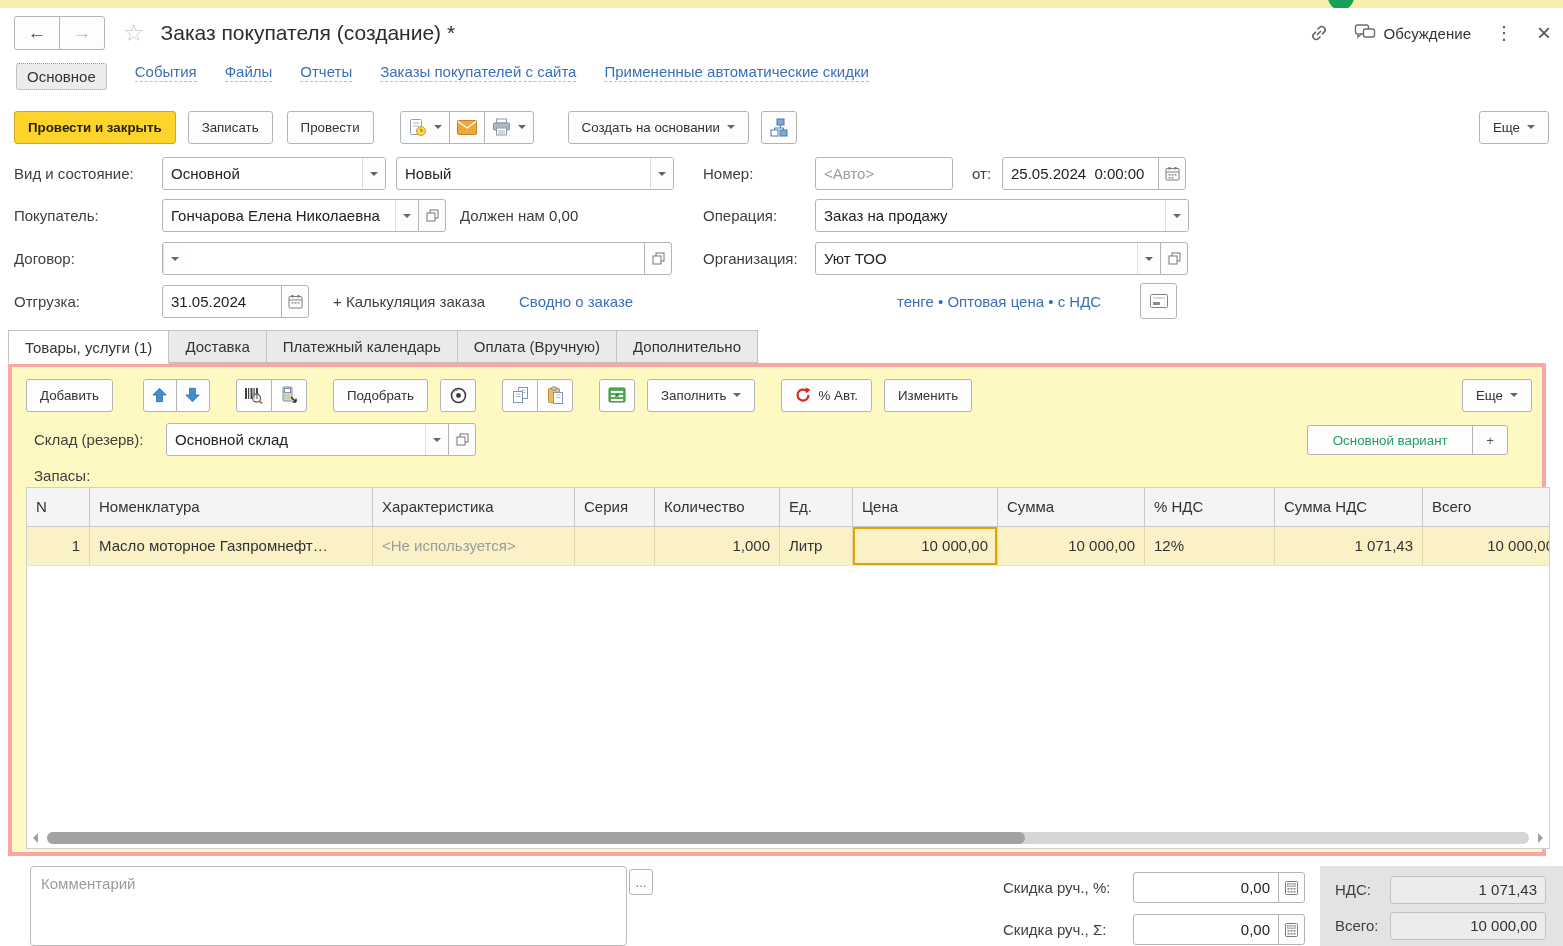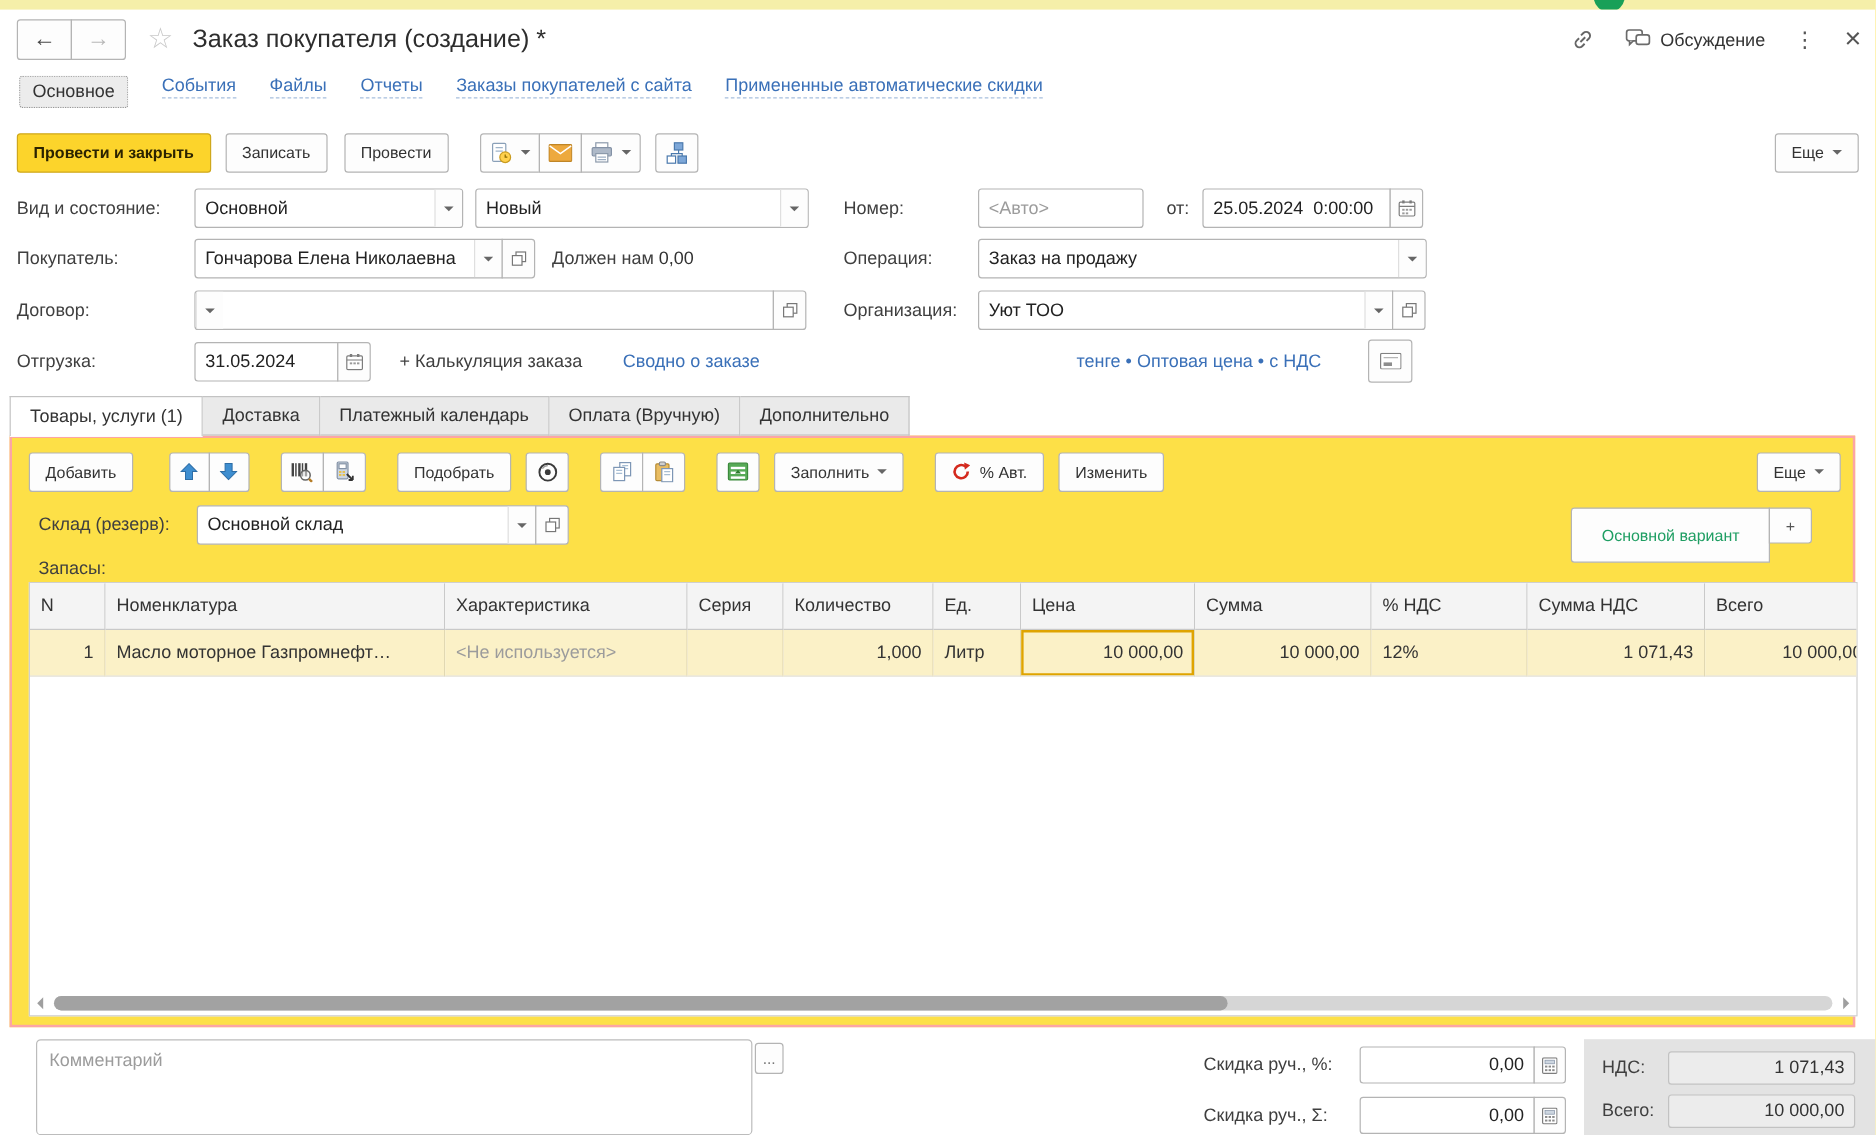--- a/index.html
+++ b/index.html
@@ -46,21 +46,21 @@
 .grp-first{border-radius:3px 0 0 3px}
 .tinput{height:33px;border:1px solid #b4b4b4;border-radius:3px;padding:0 8px;font:inherit;color:#a16207;outline:none;background:#fff;width:100%}
 input::placeholder,textarea::placeholder{color:#9c9c9c;opacity:1}
 .plain{color:#3f3f3f;line-height:33px;white-space:nowrap}
 
 .tabs{position:absolute;top:330px;left:8px;display:flex;align-items:flex-end;z-index:2}
 .tab{height:33px;display:flex;align-items:center;padding:0 16px;background:#eaeaea;border:1px solid #c3c3c3;border-left:none;color:#333;white-space:nowrap}
 .tab:first-child{border-left:1px solid #c3c3c3}
 .tab.active{background:#fff;height:34px;border-bottom:1px solid #fff;margin-bottom:-1px;border-left:1px solid #c3c3c3}
 
-.panel{position:absolute;left:8px;top:363px;width:1538px;height:493px;border:2px solid #fca5a5;background:#fde047}
+.panel{position:absolute;left:8px;top:363px;width:1538px;height:493px;border:4px solid #fca5a5;background:#fef9c3}
 .ptoolbar{position:absolute;top:11px;left:14px;right:10px;height:34px;display:flex;align-items:center}
 .ml12{margin-left:12px}.ml14{margin-left:14px}.ml26{margin-left:26px}.ml30{margin-left:30px}.ml34{margin-left:34px}
 
 .tblwrap{position:absolute;left:14px;top:120px;width:1524px;height:362px;border:1px solid #cfcfcf;overflow:hidden;background:#fff}
 .trow{display:flex;width:1537px}
 .th,.td{flex-shrink:0;height:39px;line-height:38px;padding:0 9px;white-space:nowrap;overflow:hidden}
 .th{background:#f4f4f4;border-right:1px solid #c9c9c9;border-bottom:1px solid #c9c9c9;text-align:left;color:#333}
 .td{border-right:1px solid rgba(0,0,0,0.10);border-bottom:1px solid #e4e4e4}
 .sel .td{background:#fbf1c7}
 .td.active-cell{box-shadow:inset 0 0 0 2px #dfa400}
@@ -168,20 +168,24 @@
             <rect x="4.5" y="1" width="10" height="4" fill="#fff" stroke="#8c9aab"></rect>
             <rect x="1.5" y="5" width="16" height="7" rx="1" fill="#aeb9c8" stroke="#8492a6"></rect>
             <rect x="4.5" y="10" width="10" height="7" fill="#fff" stroke="#8c9aab"></rect>
             <line x1="6" y1="13" x2="13" y2="13" stroke="#9fb0c4"></line>
             <line x1="6" y1="15" x2="13" y2="15" stroke="#9fb0c4"></line>
           </svg>
       </span>
       <span class="caret"></span>
     </button>
   </span>
+  <button class="btn ml34">
+    <span>Создать на основании</span>
+    <span class="caret"></span>
+  </button>
   <button class="btn ic ml12">
     <span>
       <svg width="18" height="19" viewBox="0 0 18 19">
           <rect x="7" y="1" width="7" height="6" fill="#7da7d8" stroke="#4a79ad"></rect>
           <rect x="1" y="12" width="7" height="6" fill="#fff" stroke="#4a79ad"></rect>
           <rect x="10" y="12" width="7" height="6" fill="#7da7d8" stroke="#4a79ad"></rect>
           <path d="M10.5 7v3h-6v2M10.5 10h3v2" fill="none" stroke="#4a79ad"></path>
         </svg>
     </span>
   </button>
@@ -470,21 +474,21 @@
     <span class="sbtn">
       <span>
         <svg width="13" height="13" viewBox="0 0 13 13">
             <rect x="4" y="1" width="8" height="8" fill="#fff" stroke="#777"></rect>
             <rect x="1" y="4" width="8" height="8" fill="#fff" stroke="#777"></rect>
           </svg>
       </span>
     </span>
   </span>
   <span class="bgroup" style="position:absolute;right:34px;top:58px">
-    <button class="btn greenbtn" style="height:46px;width:166px">Основной вариант</button>
+    <button class="btn greenbtn" style="height:30px;width:166px">Основной вариант</button>
     <button class="btn" style="height:30px;min-width:34px;color:#555">+</button>
   </span>
 
   <span class="lbl" style="position:absolute;left:22px;top:92px">Запасы:</span>
 
   <div class="tblwrap">
     <div class="trow">
       <span class="th c0">N</span>
       <span class="th c1">Номенклатура</span>
       <span class="th c2">Характеристика</span>

